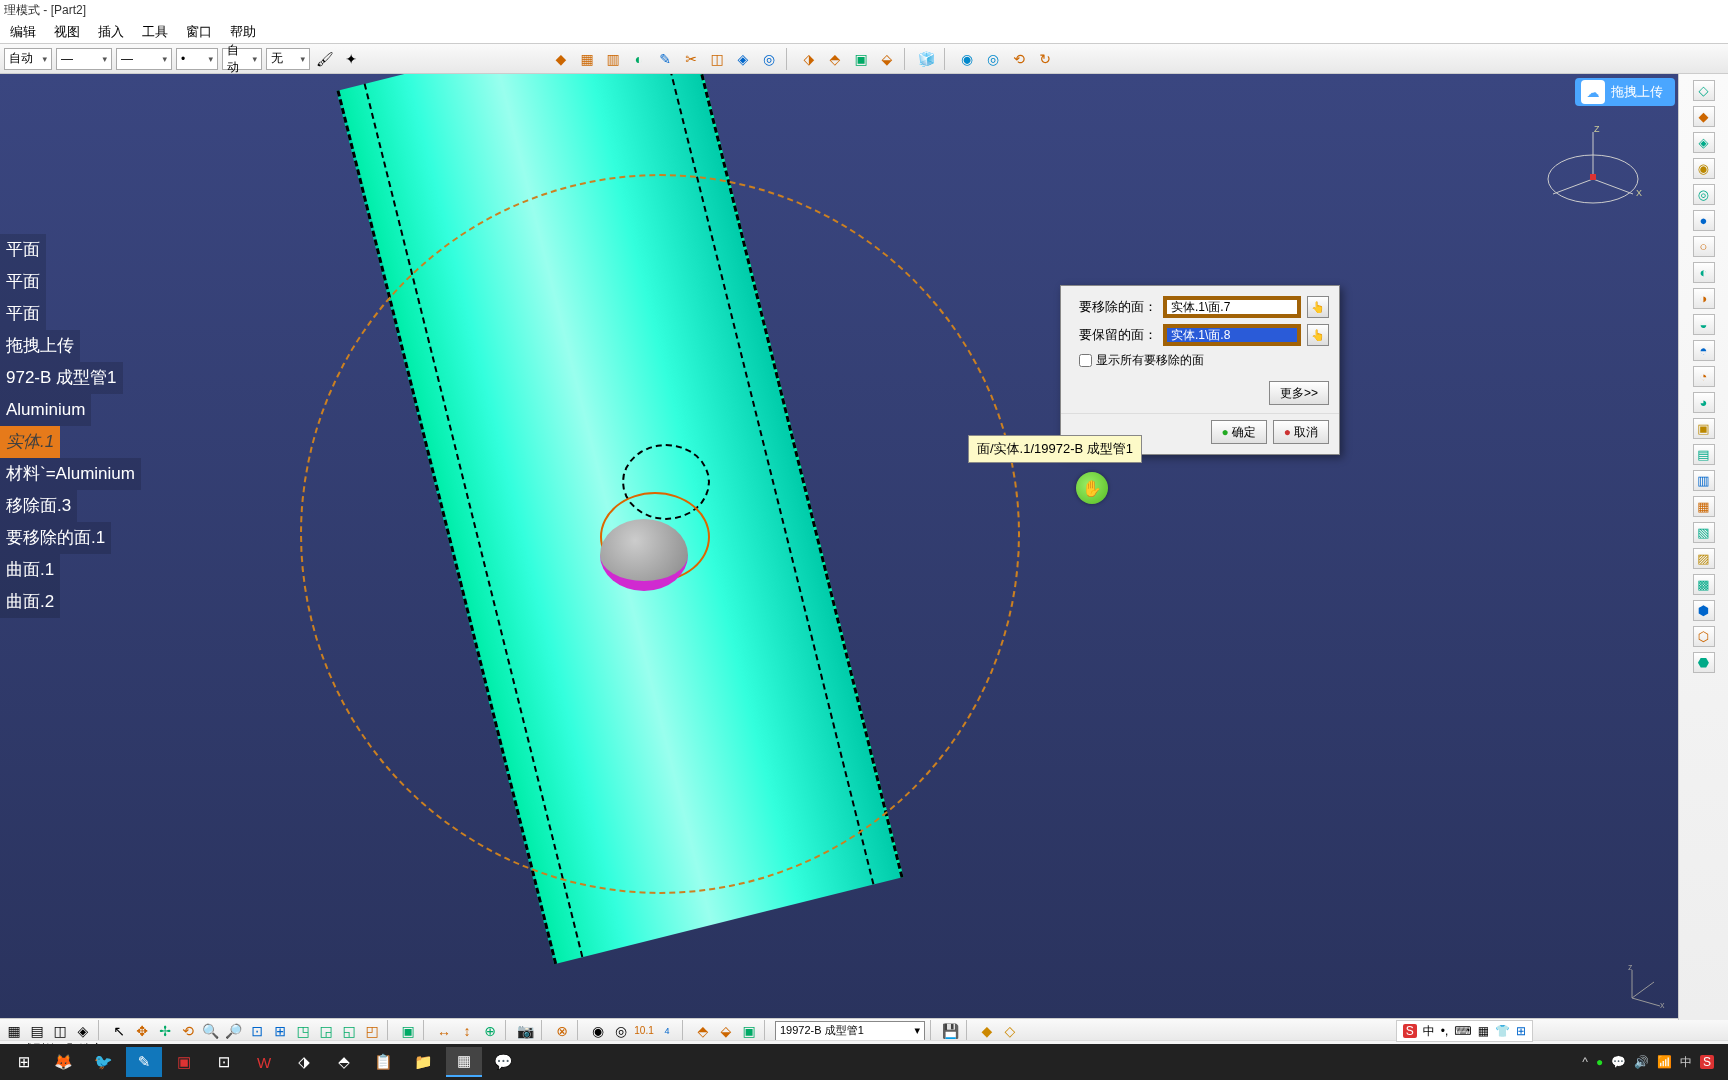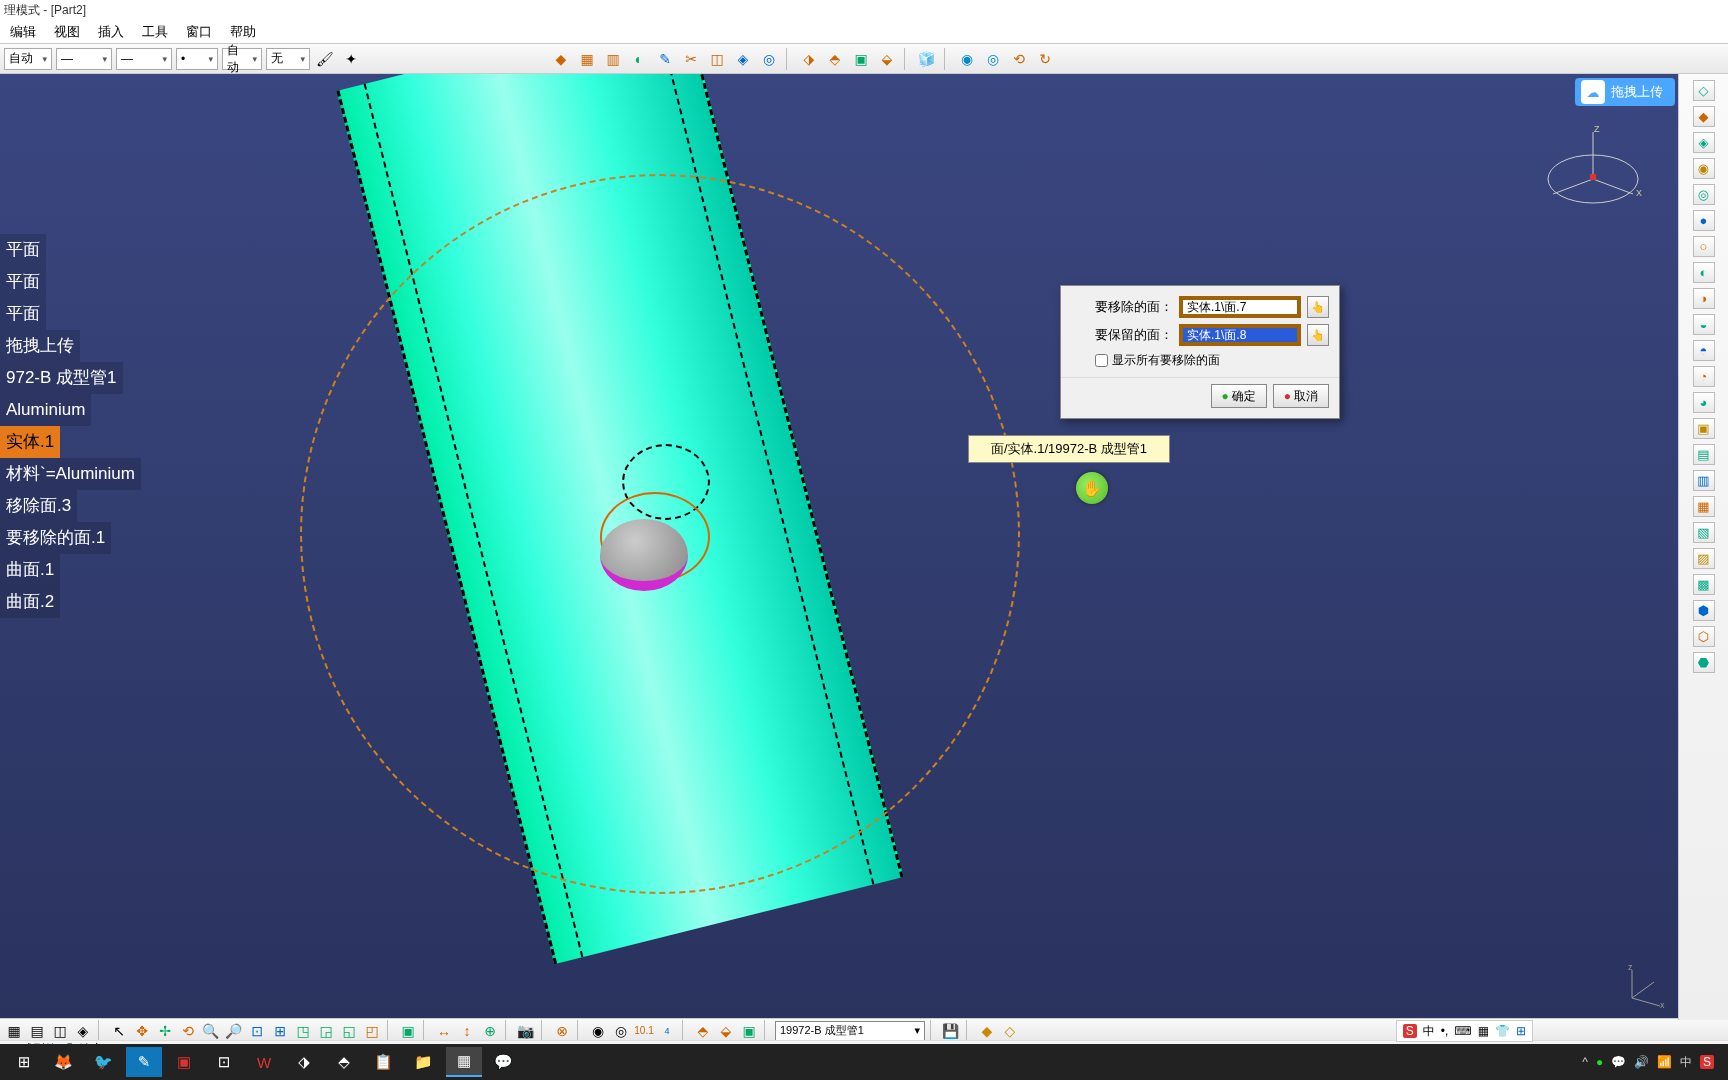--- a/index.html
+++ b/index.html
@@ -8,47 +8,47 @@
 .menubar { height: 22px; background: #fff; display: flex; align-items: center; gap: 6px; padding-left: 4px; font-size: 13px; }
 .menubar span { padding: 2px 6px; cursor: default; }
 .toolbar-row { height: 31px; background: linear-gradient(#fafafa,#e8e8e8); border-top: 1px solid #ccc; border-bottom: 1px solid #ccc; display: flex; align-items: center; gap: 4px; padding: 0 4px; }
 .combo { height: 22px; border: 1px solid #aaa; background: #fff; font-size: 12px; padding: 0 4px; display: flex; align-items: center; justify-content: space-between; }
 .combo::after { content: "▾"; font-size: 9px; color: #555; margin-left: 4px; }
 .tb-icon { width: 22px; height: 22px; border: 1px solid transparent; display: flex; align-items: center; justify-content: center; font-size: 14px; }
 .tb-sep { width: 6px; height: 22px; border-left: 1px solid #bbb; margin: 0 2px; }
 .canvas-area { position: absolute; left: 0; top: 74px; right: 0; bottom: 60px; background: linear-gradient(#3a4680,#2a335e); overflow: hidden; }
 .tree-panel { position: absolute; left: 0; top: 160px; font-size: 17px; color: #fff; line-height: 32px; z-index: 5; }
 .tree-item { padding: 0 6px; display: inline-block; }
-.tree-item.sel { background: #e67a1a; color: #000000; }
+.tree-item.sel { background: #e67a1a; color: #404040; font-style: italic; }
 .tree-item.dk { background: rgba(0,0,0,.15); }
 .pipe { position: absolute; left: 440px; top: -40px; width: 360px; height: 900px; transform: rotate(-14deg); background: linear-gradient(90deg,#0ea 0%,#3fd 20%,#9fe 45%,#3fd 70%,#0ca 100%); border-left: 3px dashed #000; border-right: 3px dashed #000; z-index: 1; }
 .inner-dash { position: absolute; left: 468px; top: -40px; width: 302px; height: 900px; transform: rotate(-14deg); border-left: 2px dashed #000; border-right: 2px dashed #000; z-index: 2; pointer-events: none; }
 .constr-circle { position: absolute; left: 300px; top: 100px; width: 720px; height: 720px; border: 2px dashed #cc8020; border-radius: 50%; z-index: 3; pointer-events: none; }
 .hole-upper { position: absolute; left: 622px; top: 370px; width: 88px; height: 76px; border: 2px dashed #000; border-radius: 50%; z-index: 4; }
 .hole-ring { position: absolute; left: 600px; top: 418px; width: 110px; height: 90px; border: 2px solid #d60; border-radius: 50%; z-index: 4; }
 .hole-lower { position: absolute; left: 600px; top: 445px; width: 88px; height: 72px; background: radial-gradient(circle at 40% 35%,#ccc,#888); border-radius: 50%; z-index: 4; border-bottom: 10px solid #d02ad0; }
 .cursor-hand { position: absolute; left: 1076px; top: 398px; width: 32px; height: 32px; background: radial-gradient(circle at 40% 40%, #9e6, #5b2); border-radius: 50%; z-index: 60; box-shadow: 0 0 4px rgba(0,0,0,.4); display:flex; align-items:center; justify-content:center; font-size:16px; }
 .upload-btn { position: absolute; right: 53px; top: 4px; height: 28px; background: #4aa6ff; color: #fff; display: flex; align-items: center; padding: 0 12px; font-size: 13px; border-radius: 4px; z-index: 20; gap: 6px; }
 .upload-btn .ic { width: 24px; height: 24px; background: #fff; border-radius: 4px; display:flex; align-items:center; justify-content:center; color:#4aa6ff; margin-left:-6px; }
 .compass { position: absolute; right: 80px; top: 50px; width: 110px; height: 85px; z-index: 15; }
 .orient { position: absolute; right: 60px; bottom: 10px; font-size: 14px; color: #999; z-index: 15; }
 .dialog { position: absolute; left: 1060px; top: 285px; width: 280px; background: #f0f0f0; border: 1px solid #888; box-shadow: 3px 3px 8px rgba(0,0,0,.4); z-index: 50; font-size: 13px; }
 .dialog-title { height: 28px; background: #fff; display: flex; align-items: center; padding: 0 8px; font-size: 13px; color: #222; justify-content: space-between; }
 .dialog-title .btns { display: flex; gap: 8px; color: #888; }
-.dialog-body { padding: 10px 10px 8px 18px; margin-left: 16px; }
+.dialog-body { padding: 10px 10px 8px 18px; }
 .dlg-row { display: flex; align-items: center; gap: 6px; margin-bottom: 6px; }
 .dlg-row label { width: 78px; text-align: left; }
 .dlg-input { flex: 1; height: 22px; border: 4px solid #a16207; background: #fff; padding: 0 4px; font-size: 12px; display: flex; align-items: center; }
 .dlg-input.sel { background: #2a5bd8; color: #fff; }
 .dlg-pick { width: 22px; height: 22px; border: 1px solid #888; background: linear-gradient(#fff,#ddd); display:flex; align-items:center; justify-content:center; font-size:11px; }
 .dlg-check { display: flex; align-items: center; gap: 4px; margin-top: 2px; font-size: 12px; }
 .dlg-btns { display: flex; justify-content: flex-end; gap: 6px; padding: 6px 10px 10px; border-top: 1px solid #ddd; }
 .dlg-btn { height: 24px; padding: 0 10px; border: 1px solid #888; background: linear-gradient(#fff,#e0e0e0); font-size: 12px; display: flex; align-items: center; gap: 3px; }
 .more-row { display: flex; justify-content: flex-end; padding: 4px 10px 8px; }
-.tooltip { position: absolute; left: 968px; top: 435px; background: #fdfac8; border: 1px solid #888; padding: 4px 22px; font-size: 13px; z-index: 55; }
+.tooltip { position: absolute; left: 968px; top: 435px; background: #fdfac8; border: 1px solid #888; padding: 4px 8px; font-size: 13px; z-index: 55; }
 .right-tools { position: absolute; right: 0; top: 74px; width: 50px; bottom: 60px; background: linear-gradient(#fafafa,#eee); border-left: 1px solid #ccc; display: flex; flex-direction: column; align-items: center; padding-top: 6px; gap: 5px; z-index: 30; }
 .right-tools2 { position: absolute; right: 25px; top: 74px; width: 25px; bottom: 60px; background: linear-gradient(#f6f6f6,#ececec); border-left: 1px solid #ccc; display: flex; flex-direction: column; align-items: center; padding-top: 6px; gap: 5px; z-index: 29; }
 .rtool { width: 22px; height: 21px; border: 1px solid #bbb; background: linear-gradient(#fff,#e8e8e8); display:flex; align-items:center; justify-content:center; font-size: 13px; }
 .rtool.active { border:2px solid #e67a1a; }
 .bottom-bar { position: absolute; left: 0; right: 0; bottom: 38px; height: 24px; background: linear-gradient(#fafafa,#e8e8e8); border-top: 1px solid #ccc; display: flex; align-items: center; gap: 3px; padding: 0 4px; font-size: 12px; }
 .bottom-bar .tb-icon { width: 20px; height: 20px; }
 .bottom-combo { width: 150px; height: 20px; border: 1px solid #888; background: #fff; font-size: 11px; padding: 0 4px; display:flex; align-items:center; }
 .status-bar { position: absolute; left: 0; right: 0; bottom: 22px; height: 18px; background: #f4f4f4; border-top: 1px solid #ddd; font-size: 12px; padding: 0 6px; display: flex; align-items: center; }
 .taskbar { position: absolute; left: 0; right: 0; bottom: 0; height: 36px; background: #222; display: flex; align-items: center; gap: 4px; padding: 0 6px; }
 .task-icon { width: 36px; height: 30px; display: flex; align-items: center; justify-content: center; color: #fff; font-size: 15px; }
@@ -233,20 +233,25 @@
       <div class="dlg-input sel">
           <span>实体.1\面.8</span>
         </div>
       <div class="dlg-pick">👆</div>
     </div>
     <div class="dlg-check">
       <input type="checkbox" style="">
       <span>显示所有要移除的面</span>
     </div>
   </div>
+  <div class="more-row">
+    <div class="dlg-btn">
+        <span>更多&gt;&gt;</span>
+      </div>
+  </div>
   <div class="dlg-btns">
     <div class="dlg-btn">
         <span style="color:#2a2">●</span>
         <span>确定</span>
       </div>
     <div class="dlg-btn">
         <span style="color:#c33">●</span>
         <span>取消</span>
       </div>
   </div>

